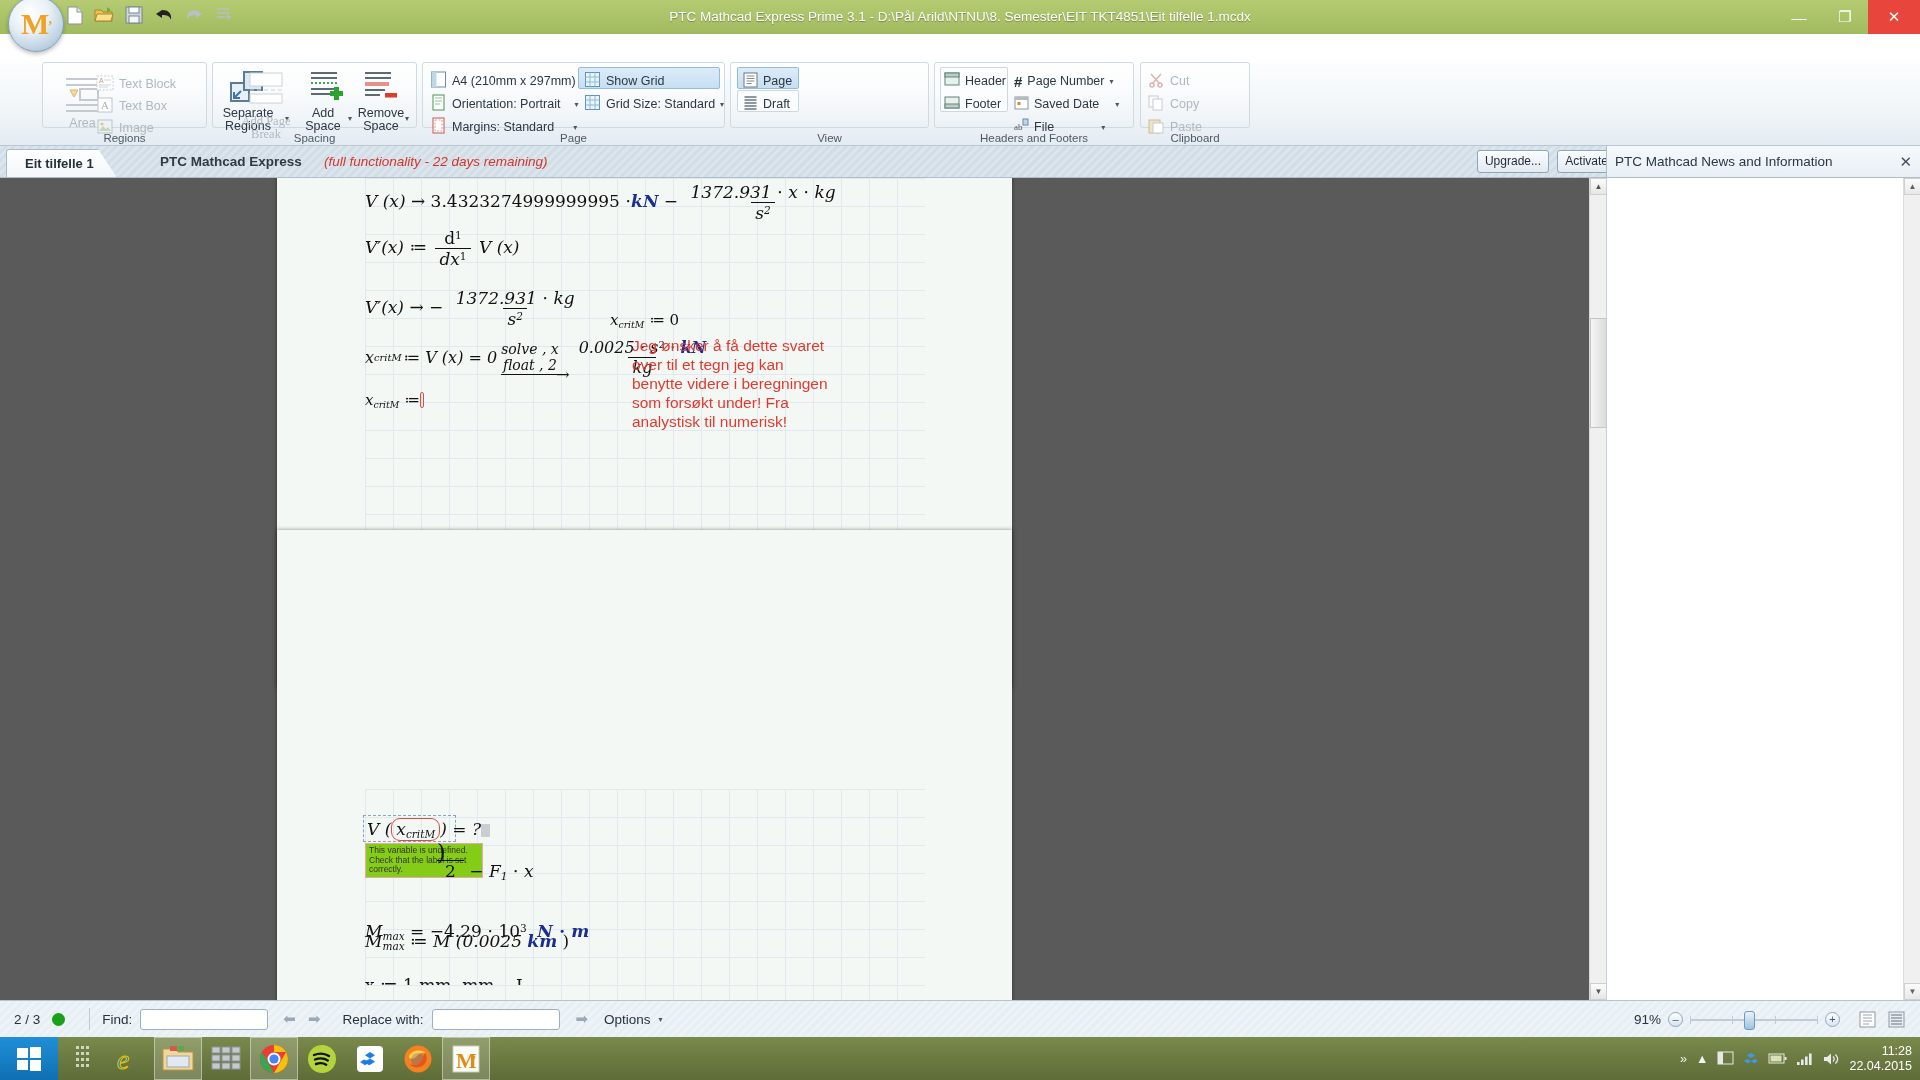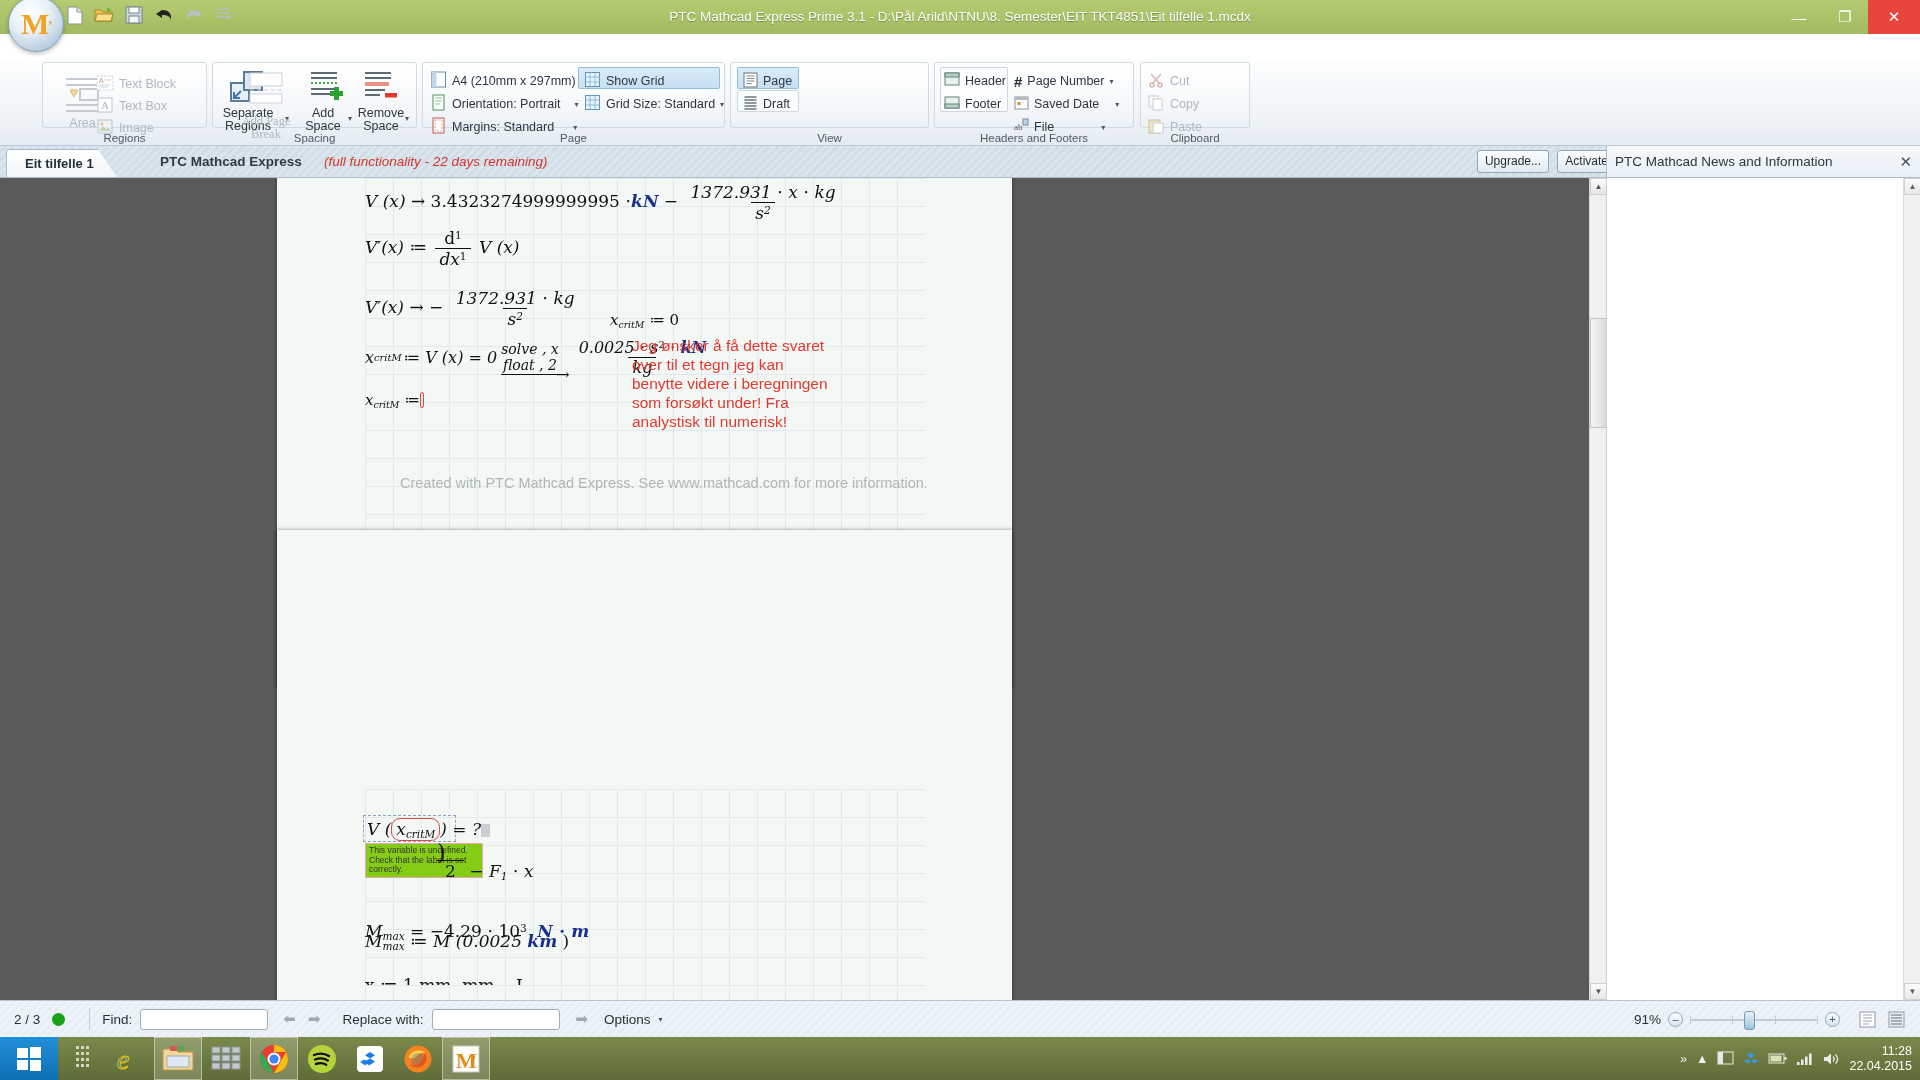--- a/index.html
+++ b/index.html
@@ -626,21 +626,20 @@
       </div>
 
       <div class="redtext" style="left:355px; top:598px; width:200px;">
         <div>Jeg ønsker å få dette svaret</div>
         <div>over til et tegn jeg kan</div>
         <div>benytte videre i beregningen</div>
         <div>som forsøkt under! Fra</div>
         <div>analystisk til numerisk!</div>
       </div>
 
-      <div class="footnote" style="left:123px; top:737px;">Created with PTC Mathcad Express. See www.mathcad.com for more information.</div>
     </div>
 
     <div class="page" style="left:277px; top:352px; width:735px; height:950px;">
       <div class="grid" style="left:88px; top:259px; width:560px; height:600px;"></div>
 
       <div class="selregion" style="left:86px; top:285px; width:93px; height:27px;"></div>
       <div class="math" style="left:90px; top:288px; font-size:17px;">
         <span class="mi">V (</span><span class="redoval"><span class="mi">x</span><span class="sub">critM</span></span><span class="mi">) = ?</span><span class="phbox"></span>
       </div>
 

